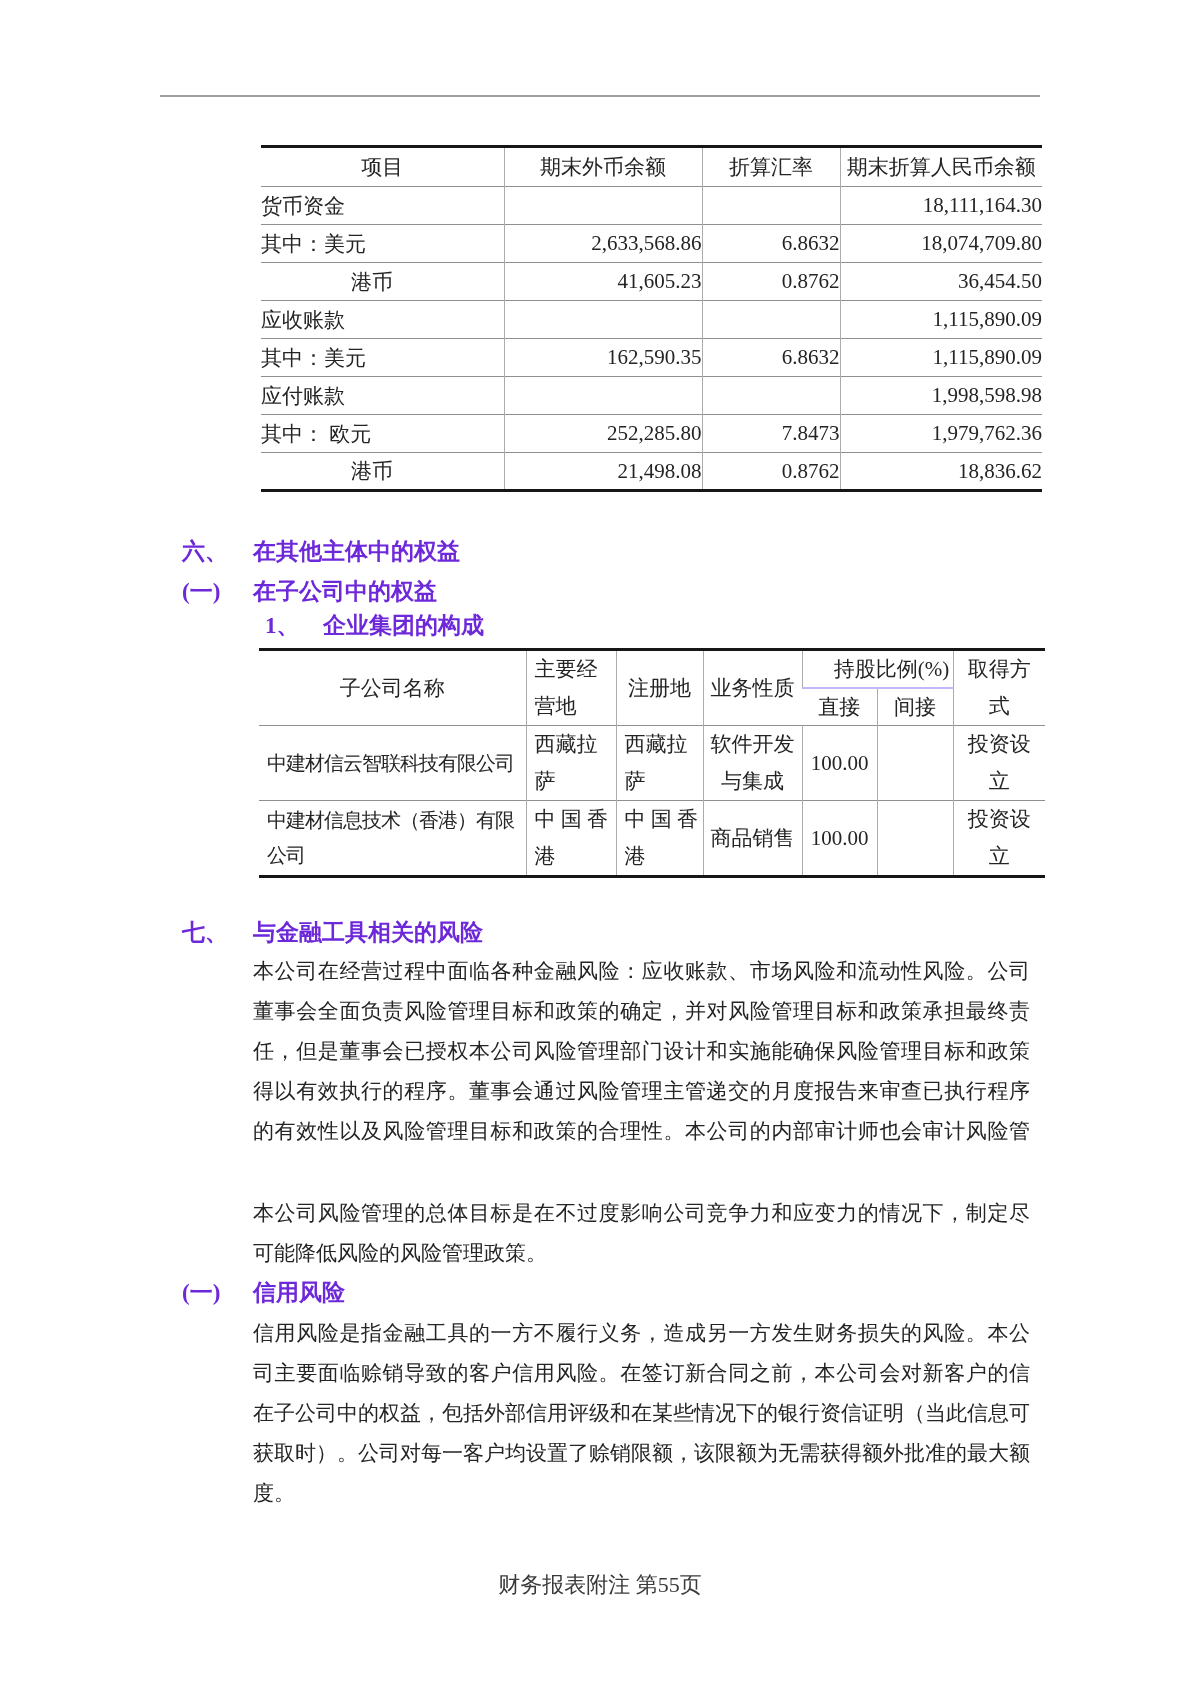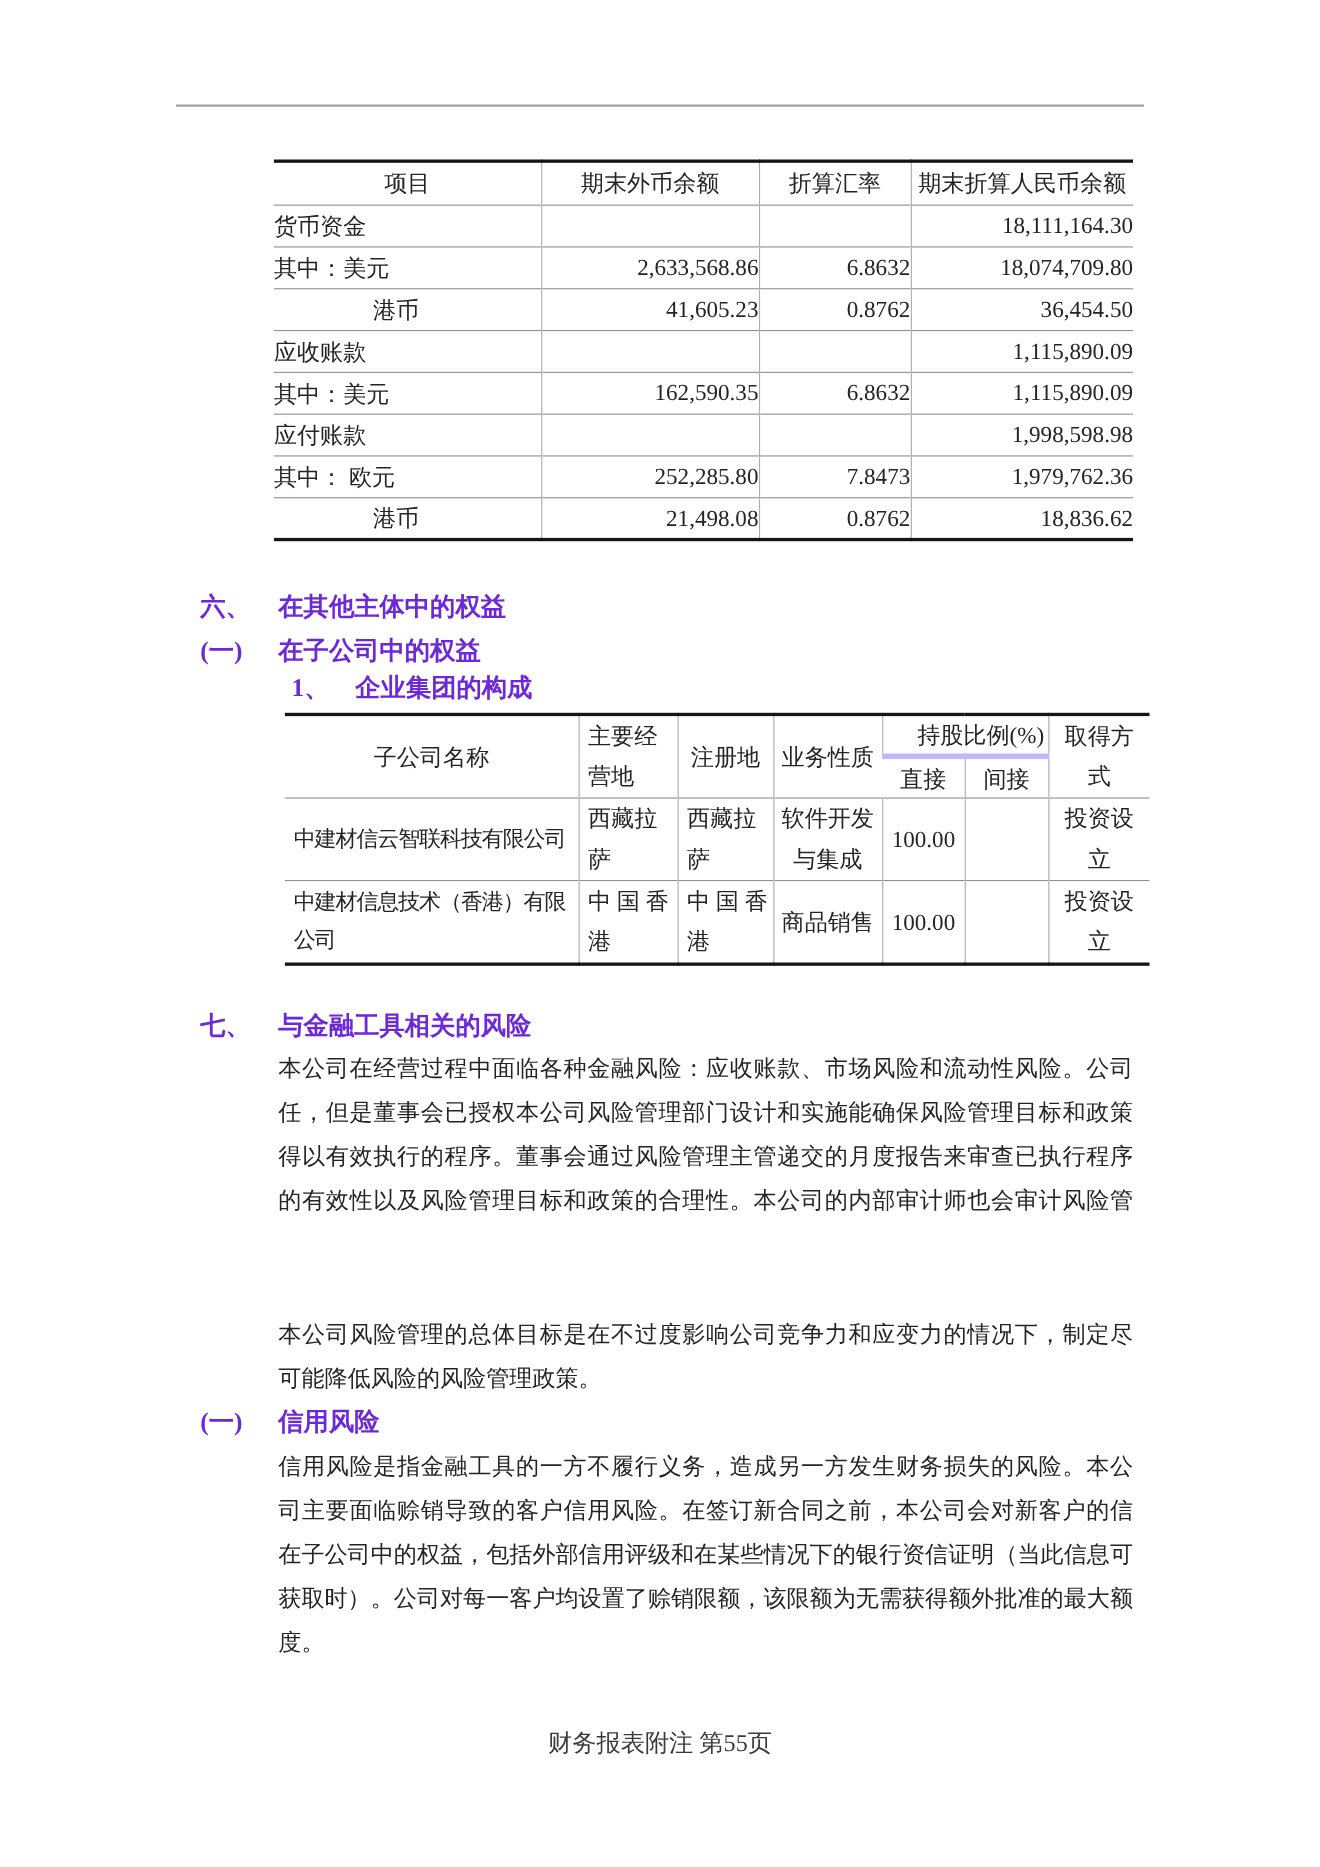--- a/index.html
+++ b/index.html
@@ -27,21 +27,21 @@
   }
   table.fin th { font-weight: normal; }
   table.fin th, table.fin td { padding: 0; vertical-align: middle; overflow: hidden; }
   
   table.fin td + td, table.fin th + th, table.fin th + td, table.fin td + th {
     border-left: 1px solid #ababab;
   }
 
   
   #currency-table { position: absolute; left: 249px; top: 145px; }
-  #currency-table table { width: 781px; }
+  #currency-table table { width: 781px; margin-left: 12px; }
   #currency-table thead tr { height: 40px; border-bottom: 1px solid #8f8f8f; }
   #currency-table tbody tr { height: 38px; border-bottom: 1px solid #8f8f8f; }
   #currency-table tbody tr:last-child { border-bottom: none; }
   #currency-table th { text-align: center; }
   .cell-item { text-align: left; padding-left: 8px; }
   .cell-item.indent { padding-left: 90px; }
   .cell-num { text-align: right; padding-right: 10px; }
 
   
   .heading {
@@ -53,21 +53,21 @@
   .heading.sub { left: 265px; }
   .heading.sub .h-num { width: 58px; }
 
   
   #subsidiary-table { position: absolute; left: 259px; top: 648px; }
   #subsidiary-table table { width: 786px; }
   #subsidiary-table thead tr { height: 38px; }
   #subsidiary-table thead { border-bottom: 1px solid #8f8f8f; }
   #subsidiary-table th { border-bottom: 1px solid #8f8f8f; }
   #subsidiary-table th.no-inner-line { border-bottom: none; }
-  #subsidiary-table thead tr:first-child th[colspan] { border-bottom: 5px solid #c4b5fd; padding-left: 28px; }
+  #subsidiary-table thead tr:first-child th[colspan] { border-bottom: 2px solid #c4b5fd; padding-left: 28px; }
   #subsidiary-table tbody tr { height: 74px; border-bottom: 1px solid #8f8f8f; }
   #subsidiary-table tbody tr:last-child { border-bottom: none; }
   #subsidiary-table .ctr { text-align: center; }
   #subsidiary-table .lft { text-align: left; padding-left: 8px; }
   #subsidiary-table .two-line { line-height: 37px; }
   #subsidiary-table td.name-cell {
     font-size: 20px; letter-spacing: -1px;
     text-align: left; padding-left: 8px; line-height: 35px;
   }
 
@@ -248,20 +248,21 @@
     </tbody>
   </table>
 </div>
 
 <div class="heading" style="top:913px">
   <span class="h-num">七、</span><span>与金融工具相关的风险</span>
 </div>
 
 <div class="para" style="top:951px">
   <div class="ln">本公司在经营过程中面临各种金融风险：应收账款、市场风险和流动性风险。公司</div>
+  <div class="ln">董事会全面负责风险管理目标和政策的确定，并对风险管理目标和政策承担最终责</div>
   <div class="ln">任，但是董事会已授权本公司风险管理部门设计和实施能确保风险管理目标和政策</div>
   <div class="ln">得以有效执行的程序。董事会通过风险管理主管递交的月度报告来审查已执行程序</div>
   <div class="ln">的有效性以及风险管理目标和政策的合理性。本公司的内部审计师也会审计风险管</div>
 </div>
 
 <div class="para" style="top:1193px">
   <div class="ln">本公司风险管理的总体目标是在不过度影响公司竞争力和应变力的情况下，制定尽</div>
   <div class="ln last">可能降低风险的风险管理政策。</div>
 </div>
 

